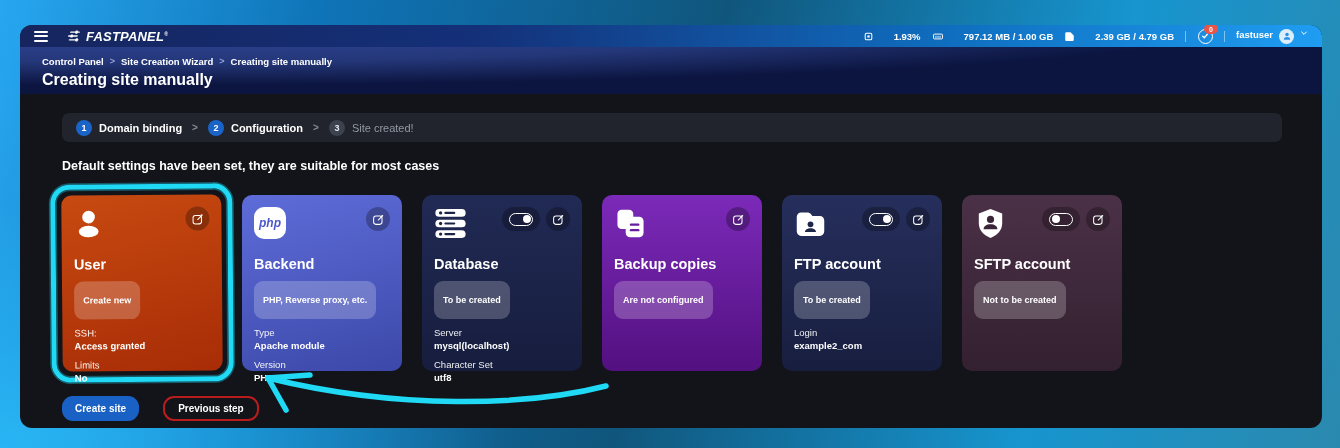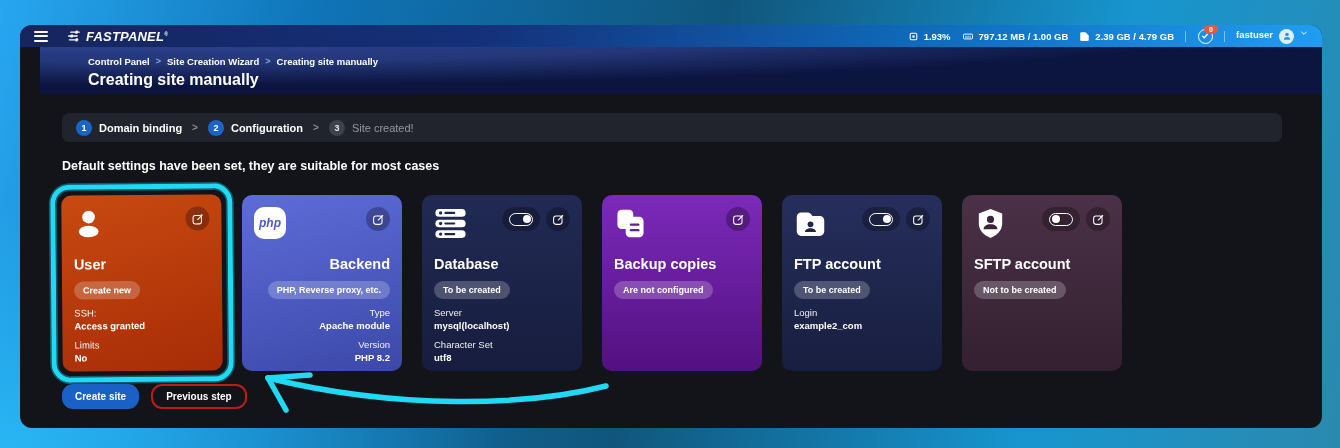--- a/index.html
+++ b/index.html
@@ -13,32 +13,32 @@
 
   
   .topbar{height:22px;background:linear-gradient(to right,#16255e 0%,#143079 35%,#0f6fc0 72%,#1f9df2 100%);
     display:flex;align-items:center;padding:0 14px;color:#fff;}
   .burger{display:flex;flex-direction:column;gap:2.5px;cursor:pointer;}
   .burger span{width:14px;height:2px;background:#fff;border-radius:1px;}
   .logo{display:flex;align-items:center;gap:4px;margin-left:20px;}
   .logo-text{font-weight:bold;font-style:italic;font-size:13px;letter-spacing:.2px;color:#fff;}
   .logo sup{font-size:5px;vertical-align:super;}
   .top-right{margin-left:auto;display:flex;align-items:center;gap:11px;font-size:9.5px;font-weight:bold;}
-  .stat{display:flex;align-items:center;gap:5px;}
+  .stat{display:flex;align-items:center;gap:20px;}
   .vdiv{width:1px;height:11px;background:rgba(255,255,255,.45);}
   .tasks{position:relative;width:16px;height:16px;display:flex;align-items:center;justify-content:center;cursor:pointer;}
   .tasks-circle{width:13px;height:13px;border:1.5px solid #fff;border-radius:50%;display:flex;align-items:center;justify-content:center;}
   .tasks-badge{position:absolute;top:-4px;right:-5px;min-width:10px;height:10px;border-radius:6px;
     background:#e8564a;color:#fff;font-size:7px;font-weight:bold;display:flex;align-items:center;justify-content:center;padding:0 2px;}
   .userbox{display:flex;align-items:flex-start;gap:6px;cursor:pointer;}
   .avatar{width:15px;height:15px;border-radius:50%;background:#ddeefb;display:flex;align-items:center;justify-content:center;}
 
   
-  .crumbband{height:47px;box-sizing:border-box;padding:9px 0 0 48px;position:relative;overflow:hidden;
-    background:radial-gradient(130% 190% at 9% -40%, #32479c 0%, #243779 38%, rgba(14,24,70,0) 64%),#0c1540;margin-left:20px;}
+  .crumbband{height:47px;box-sizing:border-box;padding:9px 0 0 22px;position:relative;overflow:hidden;
+    background:radial-gradient(130% 190% at 9% -40%, #32479c 0%, #243779 38%, rgba(14,24,70,0) 64%),#0c1540;}
   .crumbs{display:flex;gap:6px;font-size:9.5px;font-weight:bold;color:#fff;position:relative;z-index:1;}
   .crumb{cursor:pointer;}
   .crumb-sep{color:#93a3d8;font-size:9px;}
   .page-title{color:#fff;font-size:16px;font-weight:bold;margin-top:4px;position:relative;z-index:1;}
 
   
   .content{padding:0 40px 0 42px;position:relative;}
   .stepper{margin-top:19px;height:29px;background:#21242c;border-radius:7px;display:flex;align-items:center;
     padding:0 14px;gap:10px;}
   .step{display:flex;align-items:center;gap:7px;cursor:pointer;}
@@ -50,45 +50,45 @@
   .step-sep{color:#848a96;font-size:10px;font-weight:bold;}
 
   .subtitle{margin-top:17px;color:#fff;font-size:12.5px;font-weight:bold;}
 
   
   .cards{display:flex;gap:20px;margin-top:22px;align-items:flex-start;}
   .highlight{border:5px solid #1fd9f5;border-radius:19px;padding:6px;margin:-11px;transform:rotate(-.5deg);
     box-shadow:0 0 0 1.5px rgba(31,217,245,.35), inset 0 0 0 1.5px rgba(31,217,245,.35);}
   .card{width:160px;height:176px;border-radius:10px;box-sizing:border-box;padding:12px;color:#fff;}
   .c-user{background:linear-gradient(165deg,#c74a11,#a82c06);}
-  .c-backend{background:linear-gradient(165deg,#5e6cd9,#3c49a9);text-align:right;}
+  .c-backend{background:linear-gradient(165deg,#5e6cd9,#3c49a9);}
   .c-database{background:linear-gradient(180deg,#212a54,#161d3e);}
   .c-backup{background:linear-gradient(180deg,#7b2ab9,#531080);}
   .c-ftp{background:linear-gradient(180deg,#262f5c,#171e3f);}
   .c-sftp{background:linear-gradient(180deg,#4b3147,#332030);}
   .card-top{display:flex;justify-content:space-between;align-items:flex-start;height:40px;}
   .card-icon svg{width:33px;height:33px;display:block;}
   .php-chip{width:32px;height:32px;background:#fff;border-radius:10px;display:flex;align-items:center;justify-content:center;
     color:#4d59c8;font-weight:bold;font-style:italic;font-size:12px;}
   .card-ctls{display:flex;gap:6px;align-items:center;}
   .ctl-circle{width:24px;height:24px;border-radius:50%;background:rgba(0,0,0,.28);display:flex;align-items:center;justify-content:center;cursor:pointer;}
   .toggle-wrap{width:38px;height:24px;border-radius:12px;background:rgba(0,0,0,.28);display:flex;align-items:center;justify-content:center;cursor:pointer;}
   .toggle{width:24px;height:13px;border:1.5px solid #fff;border-radius:8px;position:relative;box-sizing:border-box;}
   .knob{position:absolute;top:50%;transform:translateY(-50%);width:8px;height:8px;border-radius:50%;background:#fff;right:1.5px;}
   .toggle-wrap[data-state="off"] .knob{right:auto;left:1.5px;}
   .card-title{font-size:14.5px;font-weight:bold;margin-top:9px;}
-  .card-badge{display:inline-block;background:rgba(255,255,255,.22);border-radius:9px;padding:4px 9px;
+  .card-badge{display:inline-block;background:rgba(255,255,255,.22);border-radius:9px;padding:14px 9px;
     font-size:9px;font-weight:bold;margin-top:9px;}
   .card-details{margin-top:4px;}
   .detail{margin-top:8px;}
   .d-label{font-size:9.5px;opacity:.93;}
   .d-value{font-size:9.5px;font-weight:bold;margin-top:2px;}
 
   
-  .actions{display:flex;gap:12px;margin-top:13px;position:relative;z-index:2;}
+  .actions{display:flex;gap:24px;margin-top:25px;position:relative;z-index:2;}
   .btn{border-radius:11px;font-size:10px;font-weight:bold;padding:5px 13px;font-family:inherit;cursor:pointer;}
   .btn-primary{background:#1a61c6;color:#fff;border:none;}
   .btn-secondary{background:transparent;color:#fff;border:2px solid #b91c1c;}
 
   
   .arrow-anno{position:absolute;left:228px;top:345px;z-index:1;pointer-events:none;}
 </style>
 </head>
 <body>
 

